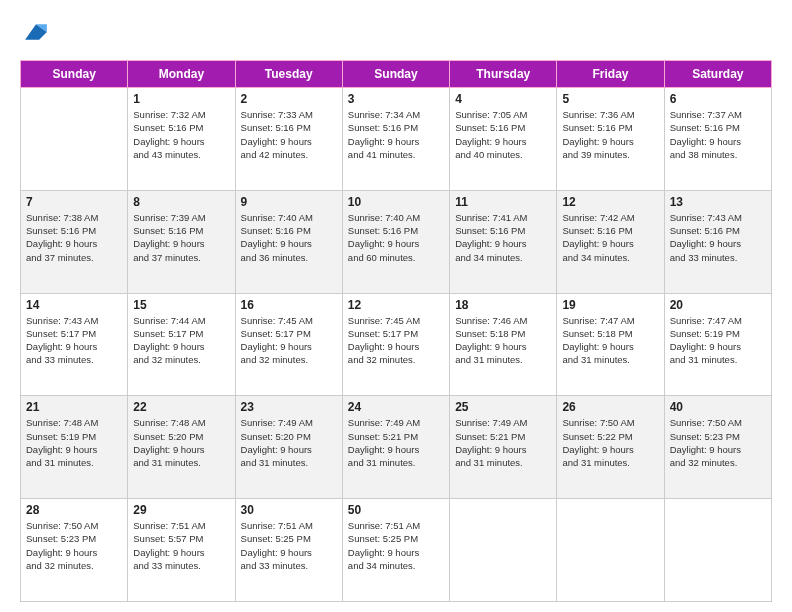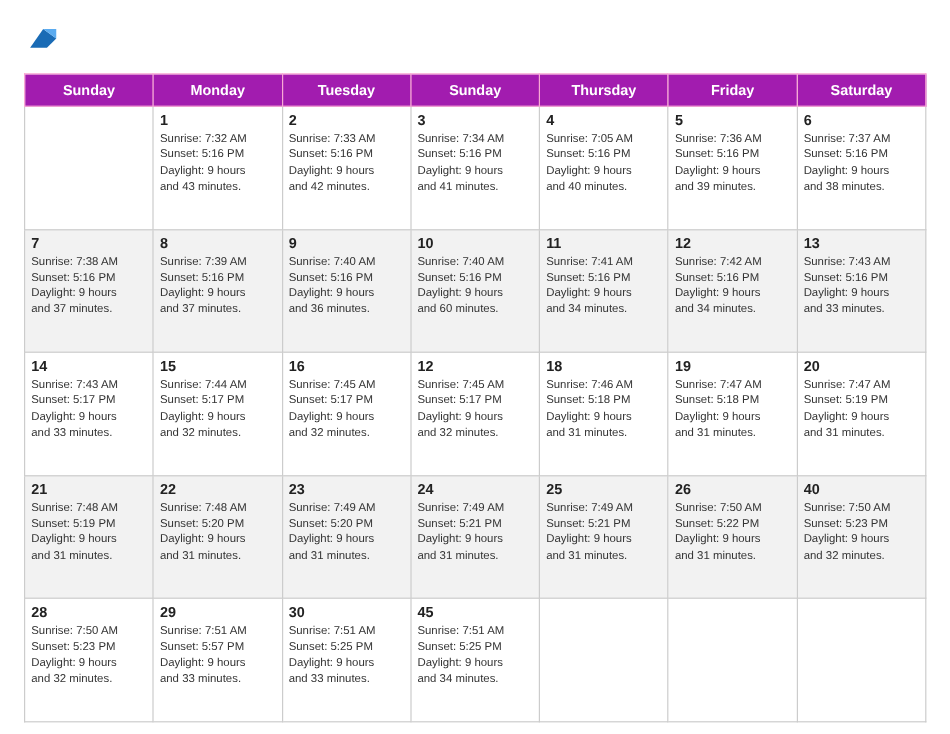--- a/index.html
+++ b/index.html
@@ -411,21 +411,21 @@
           <td>
             <span class="day-num">30</span>
             <div class="day-info">
               <div>Sunrise: 7:51 AM</div>
               <div>Sunset: 5:25 PM</div>
               <div>Daylight: 9 hours</div>
               <div>and 33 minutes.</div>
             </div>
           </td>
           <td>
-            <span class="day-num">45</span>
+            <span class="day-num">50</span>
             <div class="day-info">
               <div>Sunrise: 7:51 AM</div>
               <div>Sunset: 5:25 PM</div>
               <div>Daylight: 9 hours</div>
               <div>and 34 minutes.</div>
             </div>
           </td>
           <td class="empty-cell"></td>
           <td class="empty-cell"></td>
           <td class="empty-cell"></td>

